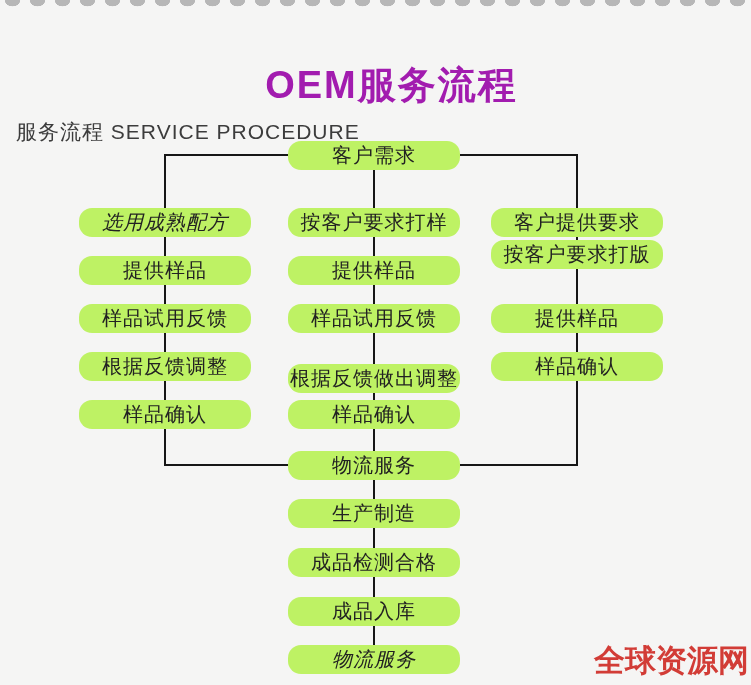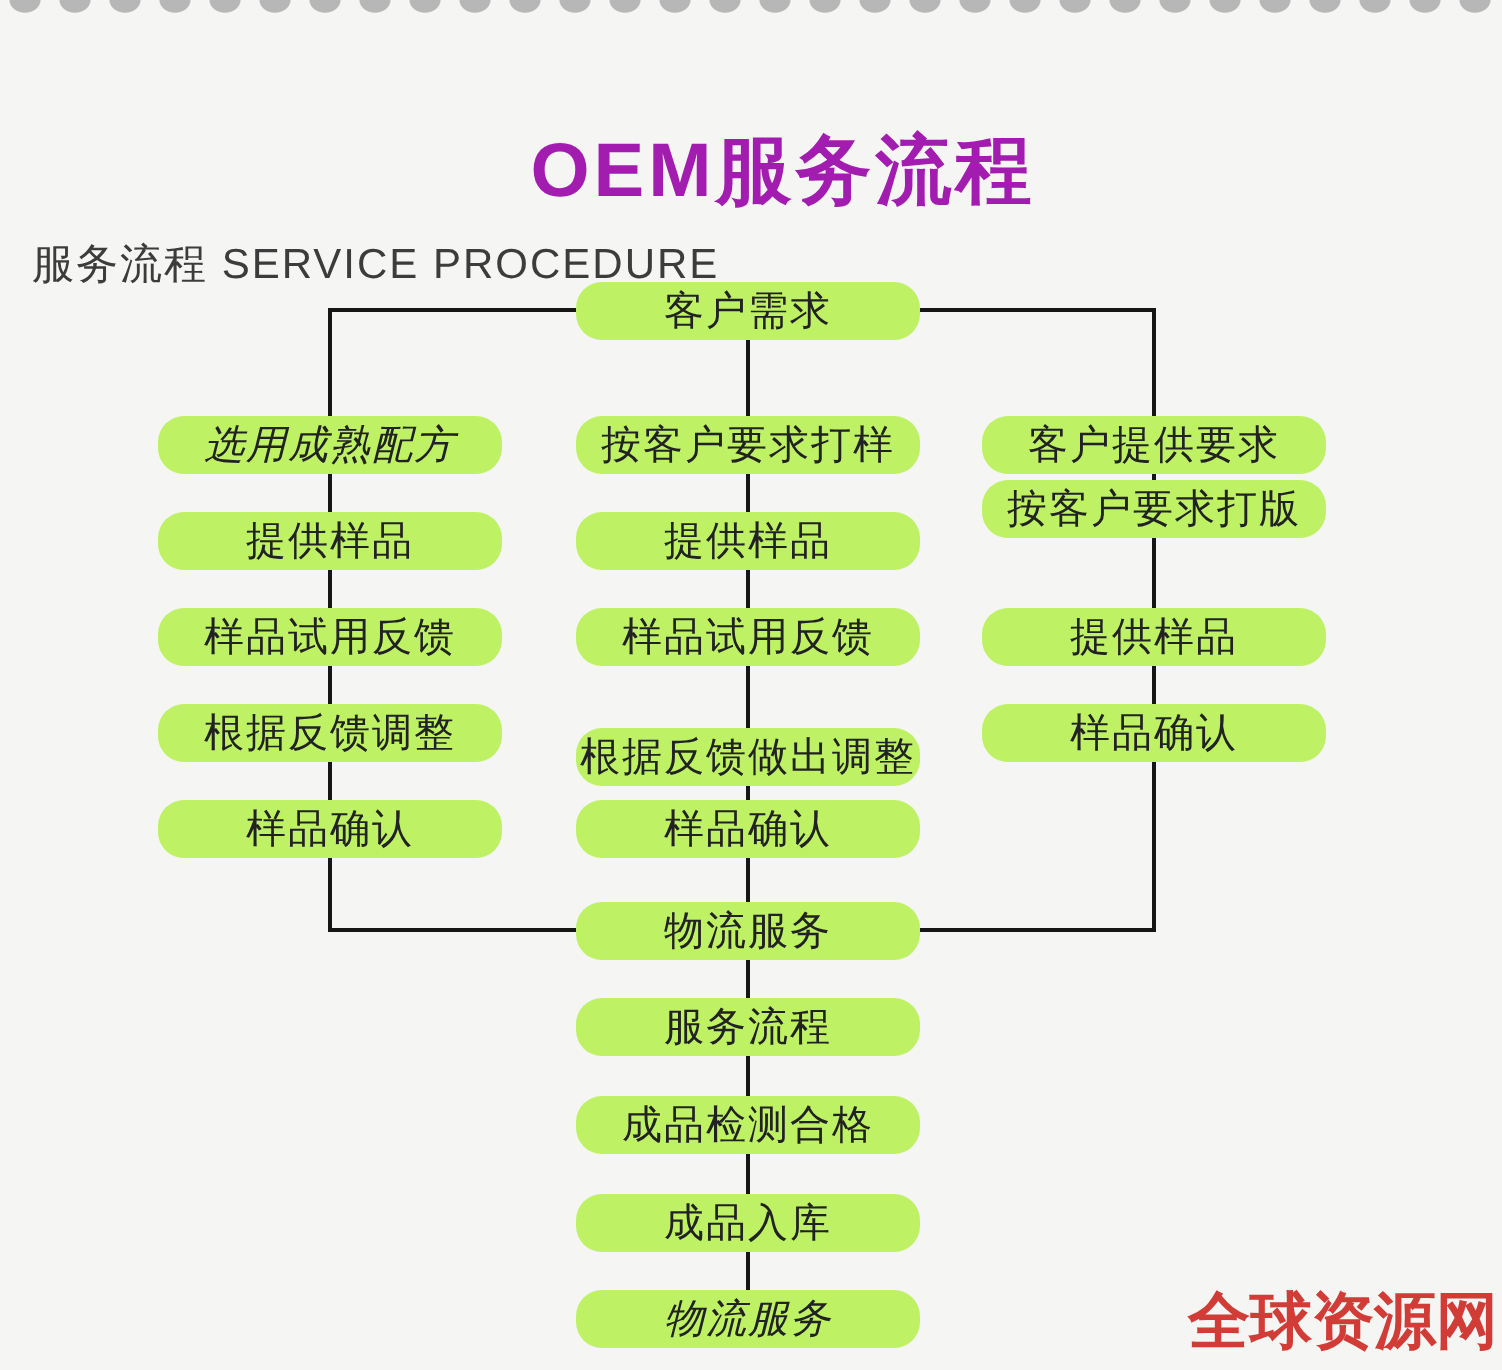--- a/index.html
+++ b/index.html
@@ -114,21 +114,21 @@
     <div class="node" style="left:288px; top:304px;">样品试用反馈</div>
     <div class="node" style="left:288px; top:352px;margin-top:12px;">根据反馈做出调整</div>
     <div class="node" style="left:288px; top:400px;">样品确认</div>
 
     <div class="node" style="left:491px; top:208px;">客户提供要求</div>
     <div class="node" style="left:491px; top:240px;">按客户要求打版</div>
     <div class="node" style="left:491px; top:304px;">提供样品</div>
     <div class="node" style="left:491px; top:352px;">样品确认</div>
 
     <div class="node" style="left:288px; top:451px;">物流服务</div>
-    <div class="node" style="left:288px; top:499px;">服务流程</div>
+    <div class="node" style="left:288px; top:499px;">生产制造</div>
     <div class="node" style="left:288px; top:548px;">成品检测合格</div>
     <div class="node" style="left:288px; top:597px;">成品入库</div>
     <div class="node" style="left:288px; top:645px;font-style:italic;">物流服务</div>
 
   </div>
 
   <div class="watermark">全球资源网</div>
 
 </div>
 

